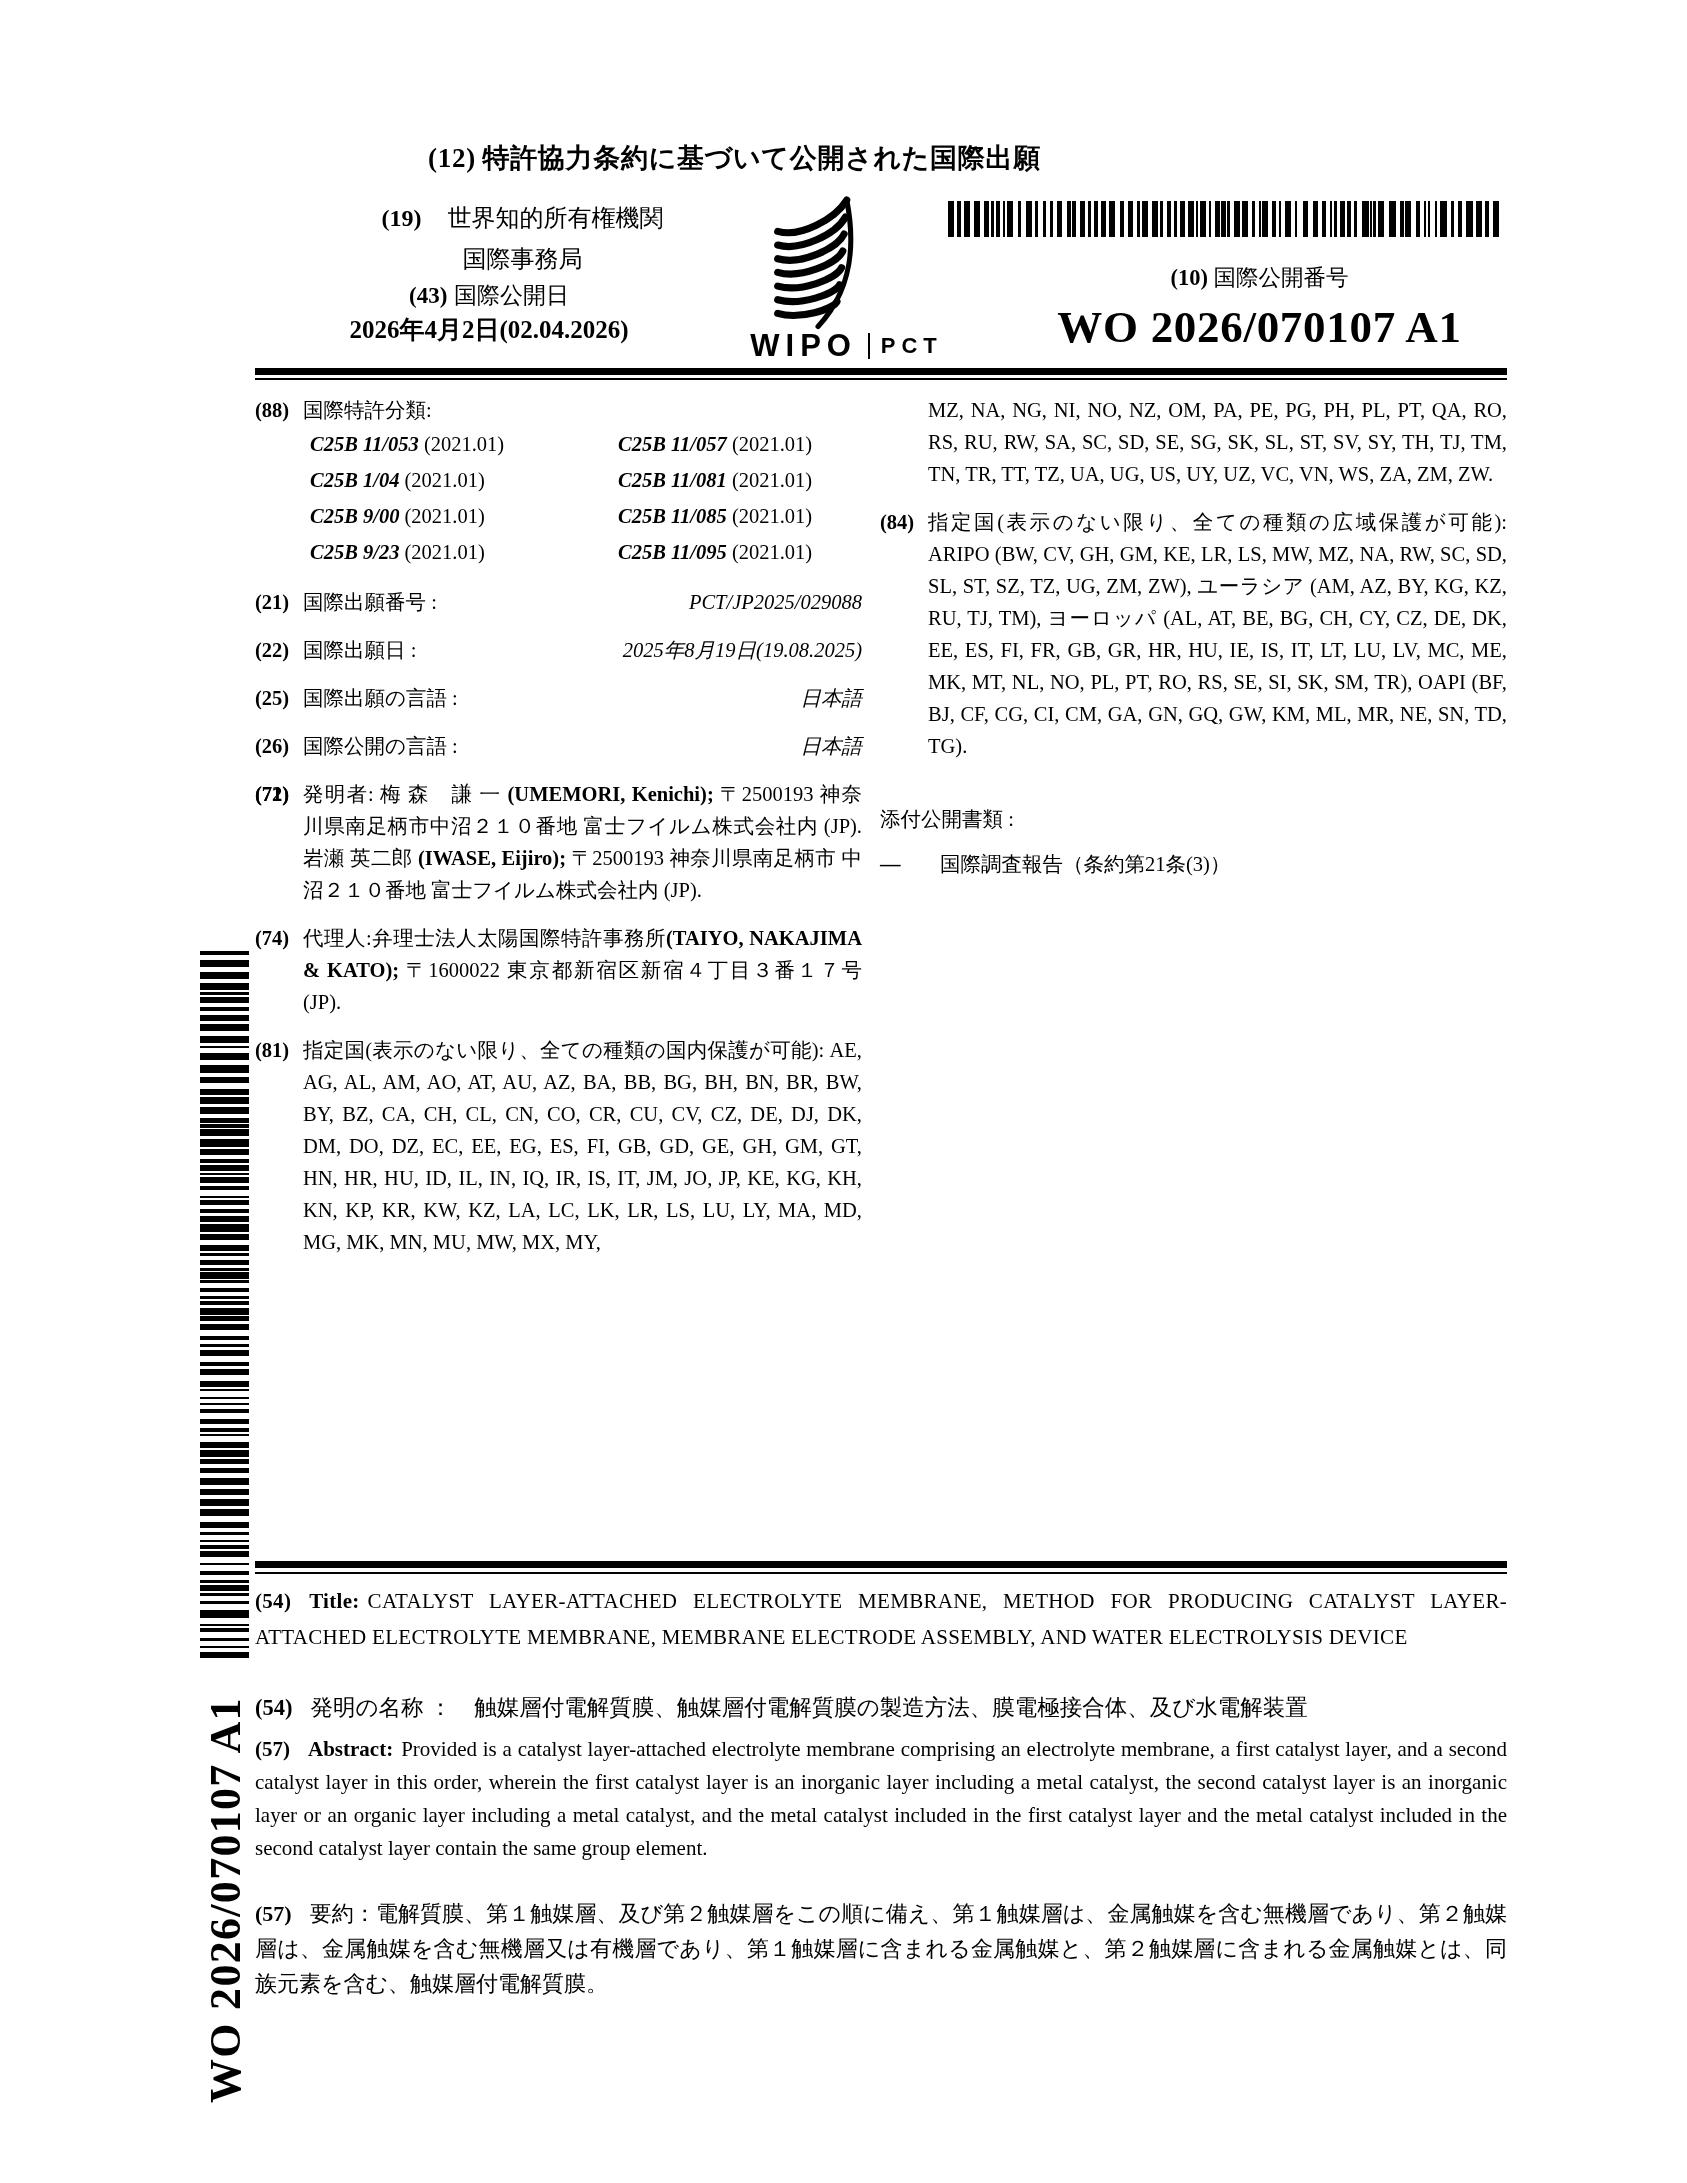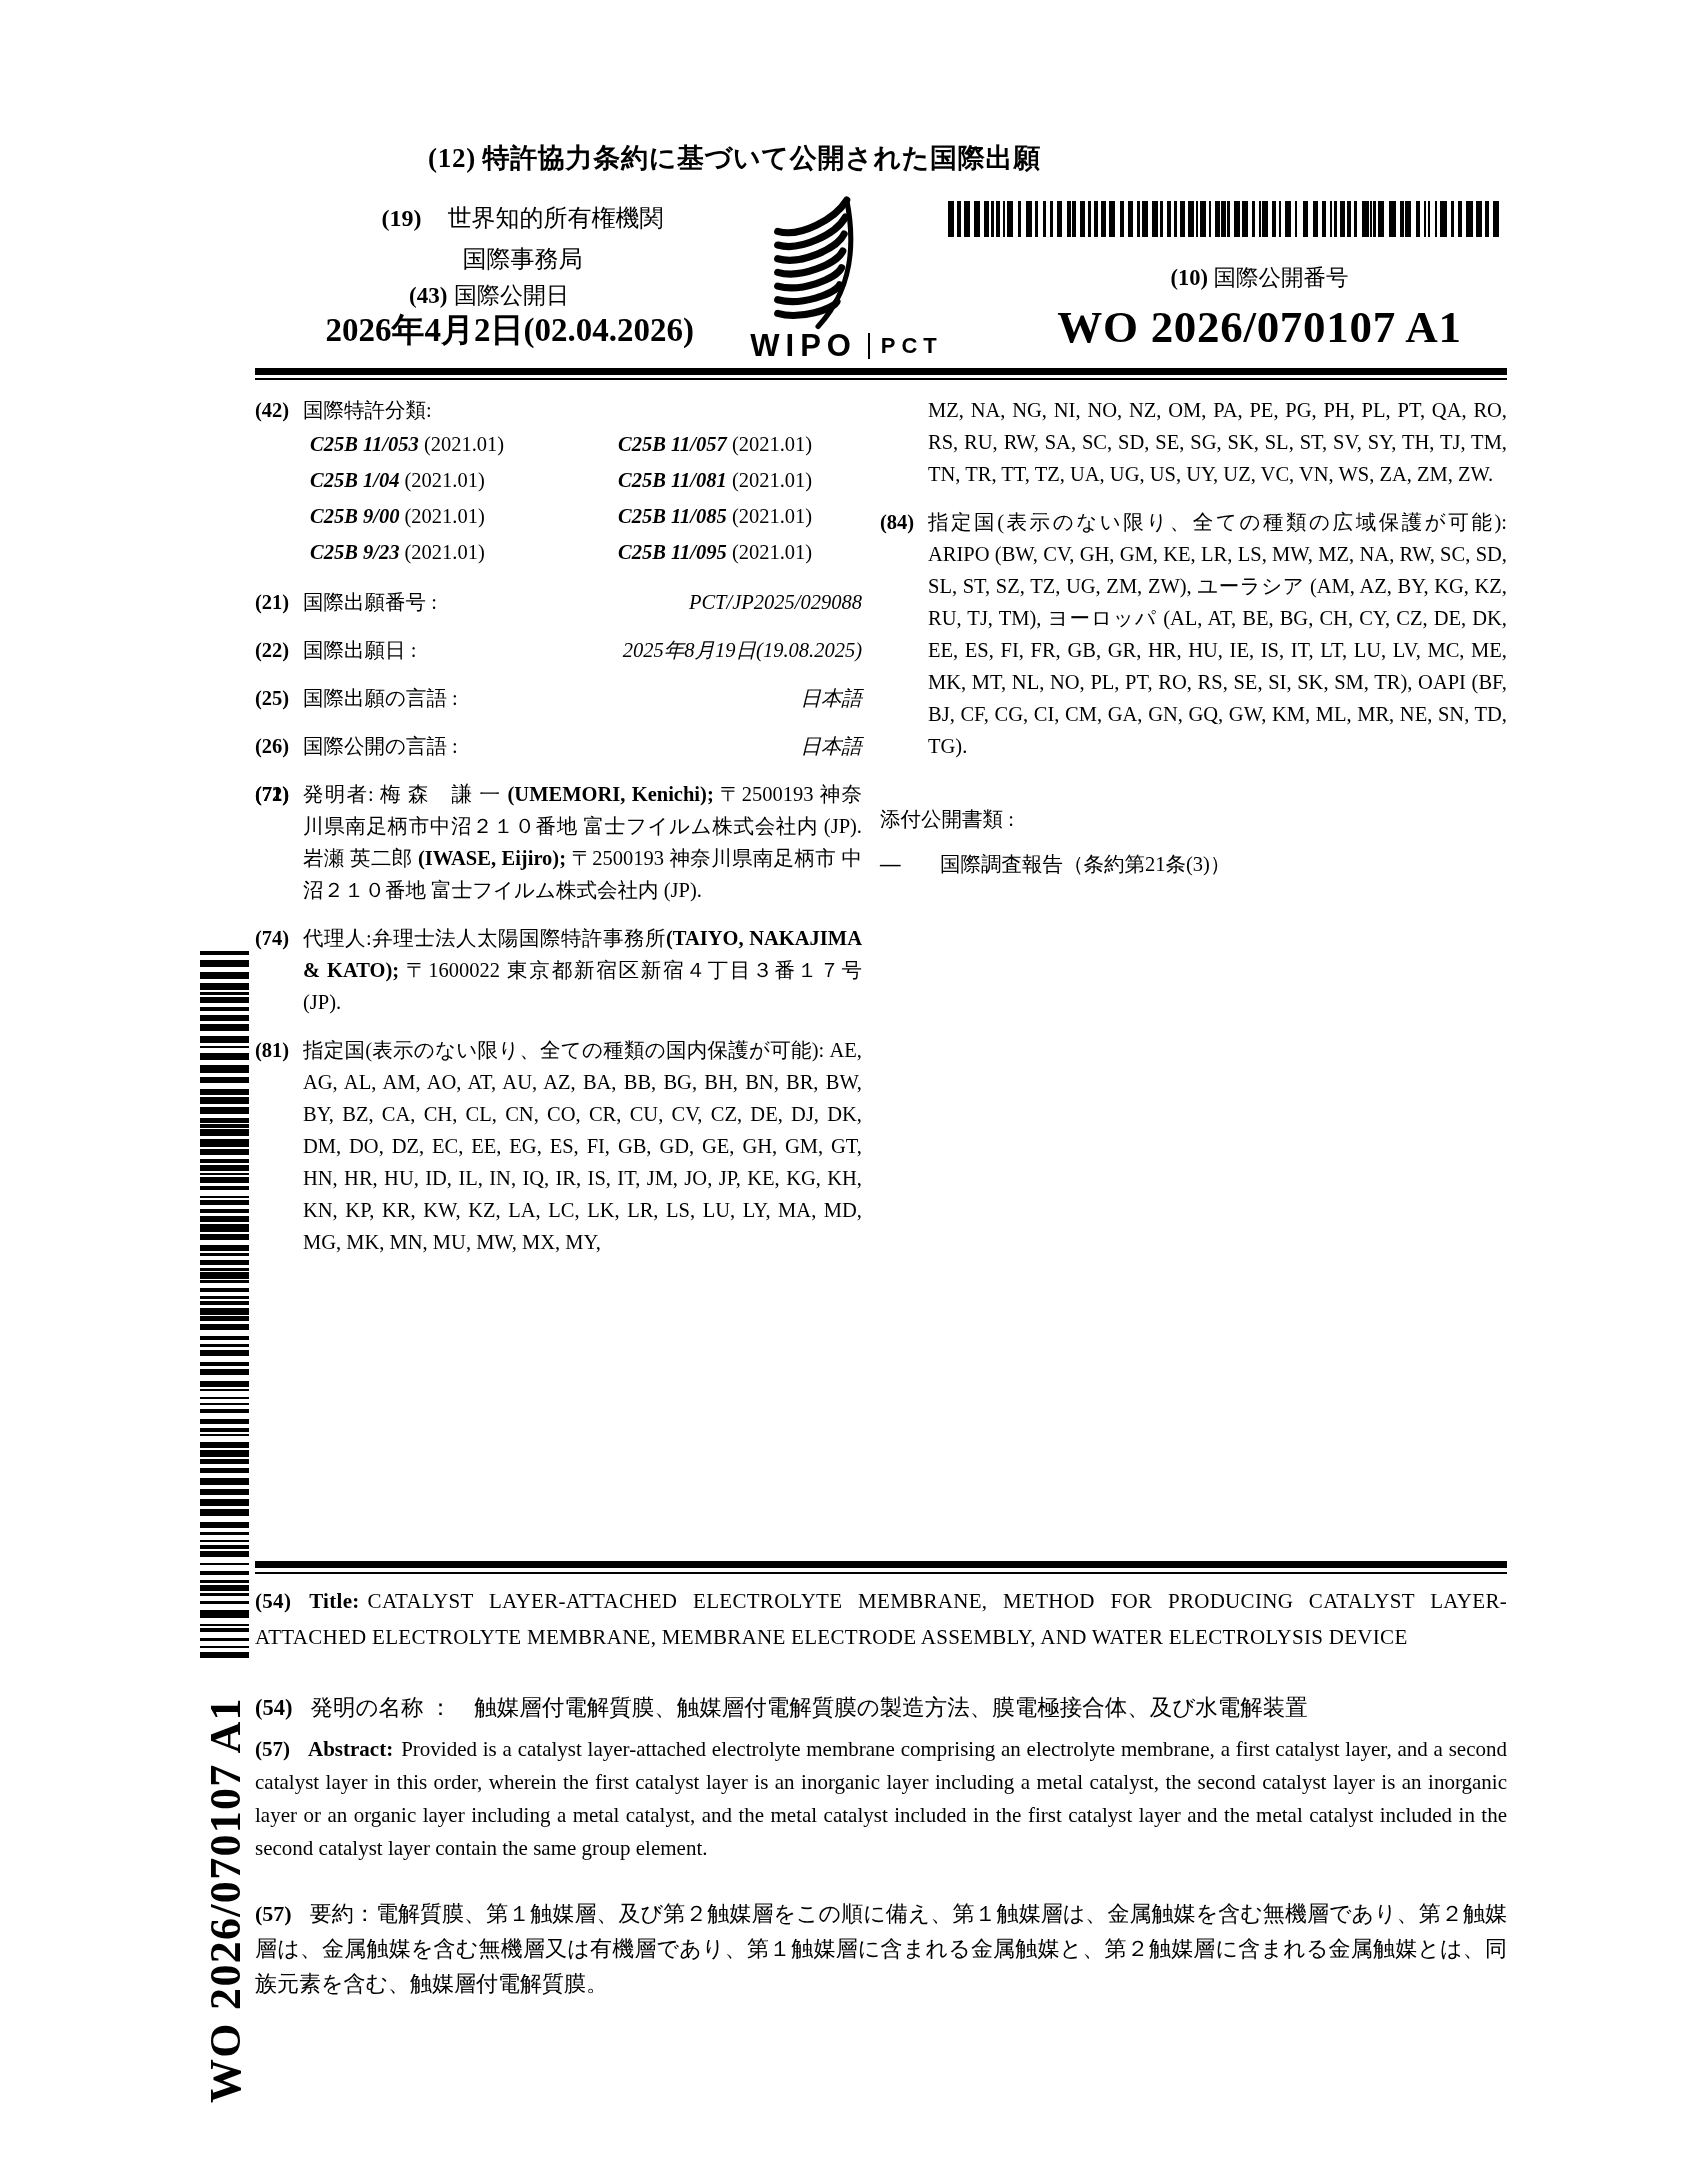--- a/index.html
+++ b/index.html
@@ -17,21 +17,21 @@
     font-size:27px; font-weight:700; letter-spacing:0.7px; }
   .doc-kind .lbl { font-weight:700; margin-right:6.6px; }
 
   .org-block { position:absolute; top:198px; left:311px; width:423px; text-align:center;
     font-size:24px; line-height:41px; }
   .org-block .lbl { font-weight:700; margin-right:26px; }
 
   .pubdate-block { position:absolute; top:279px; left:284px; width:410px; text-align:center;
     font-size:23px; line-height:34px; }
   .pubdate-block .lbl { font-weight:700; margin-right:6.6px; }
-  .pubdate-block .date { font-weight:700; font-size:33px;text-align:right; }
+  .pubdate-block .date { font-weight:700; font-size:25px; }
 
   .wipo-logo { position:absolute; top:191px; left:767px; width:93px; height:140px; }
   .wordmark { position:absolute; top:329px; left:721px; width:251px; height:34px;
     display:flex; align-items:center; justify-content:center; gap:10.6px;
     font-family:"Liberation Sans","DejaVu Sans",sans-serif; font-weight:700; }
   .wordmark .wm-l { font-size:31px; letter-spacing:6px; }
   .wordmark .wm-sep { width:2.6px; height:26.5px; background:#000; }
   .wordmark .wm-r { font-size:22px; letter-spacing:6px; }
 
   .top-barcode { position:absolute; top:201px; left:948px; width:559px; height:36px;
@@ -292,21 +292,21 @@
       <div class="stripe" style="height: 4px; margin-bottom: 6px;"></div>
       <div class="stripe" style="height: 3.3px; margin-bottom: 4.6px;"></div>
       <div class="stripe" style="height: 2px; margin-bottom: 4px;"></div>
       <div class="stripe" style="height: 6.6px; margin-bottom: 4.6px;"></div>
     </div>
   <div class="side-pubno">WO 2026/070107 A1</div>
 
   <div class="col col-left">
 
     <div class="item nojust">
-      <span class="lbl">(42)</span>
+      <span class="lbl">(88)</span>
       <div>国際特許分類:</div>
       <div class="ipc-grid" id="ipc-grid">
           <div><span class="ipc-code">C25B 11/053</span><span class="ipc-ver"> (2021.01)</span></div>
           <div><span class="ipc-code">C25B 11/057</span><span class="ipc-ver"> (2021.01)</span></div>
           <div><span class="ipc-code">C25B 1/04</span><span class="ipc-ver"> (2021.01)</span></div>
           <div><span class="ipc-code">C25B 11/081</span><span class="ipc-ver"> (2021.01)</span></div>
           <div><span class="ipc-code">C25B 9/00</span><span class="ipc-ver"> (2021.01)</span></div>
           <div><span class="ipc-code">C25B 11/085</span><span class="ipc-ver"> (2021.01)</span></div>
           <div><span class="ipc-code">C25B 9/23</span><span class="ipc-ver"> (2021.01)</span></div>
           <div><span class="ipc-code">C25B 11/095</span><span class="ipc-ver"> (2021.01)</span></div>

